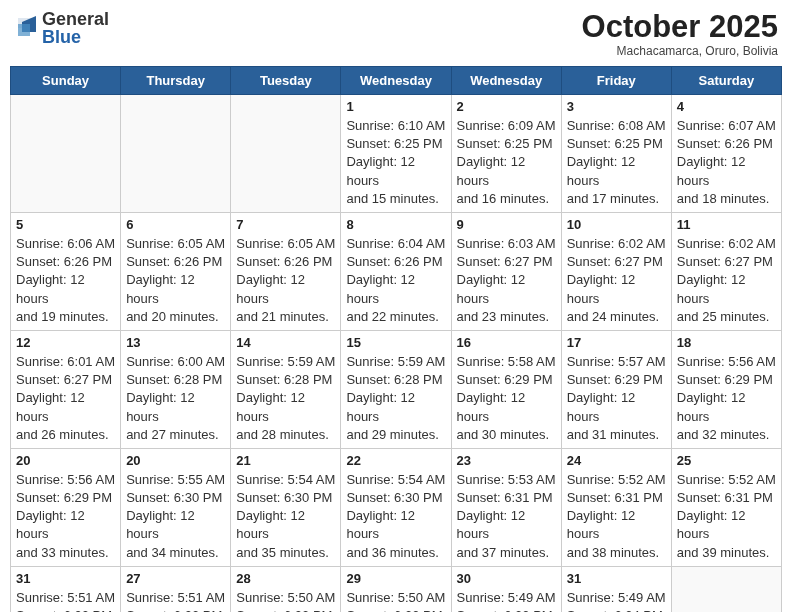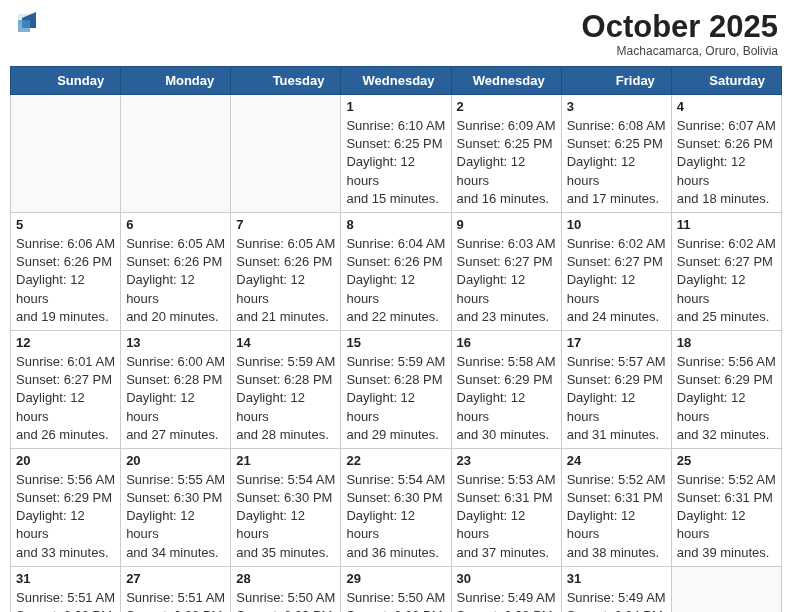--- a/index.html
+++ b/index.html
@@ -57,22 +57,22 @@
     .calendar {
       width: 100%;
       border-collapse: collapse;
       border: 1px solid #ccc;
     }
     .calendar th {
       background-color: #2a6099;
       color: #fff;
       font-size: 13px;
       font-weight: bold;
-      padding: 6px 16px;
-      text-align: right;
+      padding: 6px 8px;
+      text-align: center;
       border: 1px solid #1e4d80;
     }
     .calendar td {
       width: calc(100% / 7);
       vertical-align: top;
       border: 1px solid #ccc;
       padding: 4px 5px;
       font-size: 11px;
       color: #333;
       height: 85px;
@@ -97,32 +97,36 @@
 </head>
 <body>
 
 <div class="header">
   <div class="logo">
     <svg class="logo-icon" viewBox="0 0 24 28" xmlns="http://www.w3.org/2000/svg">
       <polygon points="4,4 20,4 20,14 4,14" fill="#2a6099" opacity="0.15"></polygon>
       <polygon points="8,8 22,2 22,18 8,18" fill="#2a6099"></polygon>
       <polygon points="4,10 16,10 16,22 4,22" fill="#4a90c4" opacity="0.7"></polygon>
     </svg>
+    <div class="logo-text">
+      <span class="logo-general">General</span>
+      <span class="logo-blue">Blue</span>
+    </div>
   </div>
   <div class="title-block">
     <div class="month-title">October 2025</div>
     <div class="location">Machacamarca, Oruro, Bolivia</div>
   </div>
 </div>
 
 <table class="calendar">
   <thead>
     <tr>
     <th>Sunday</th>
-        <th>Monday</th>
+        <th>Thursday</th>
         <th>Tuesday</th>
         <th>Wednesday</th>
         <th>Wednesday</th>
         <th>Friday</th>
         <th>Saturday</th>
       </tr>
   </thead>
   <tbody id="calendar-body">
   <tr>
         <td class="empty"></td>

